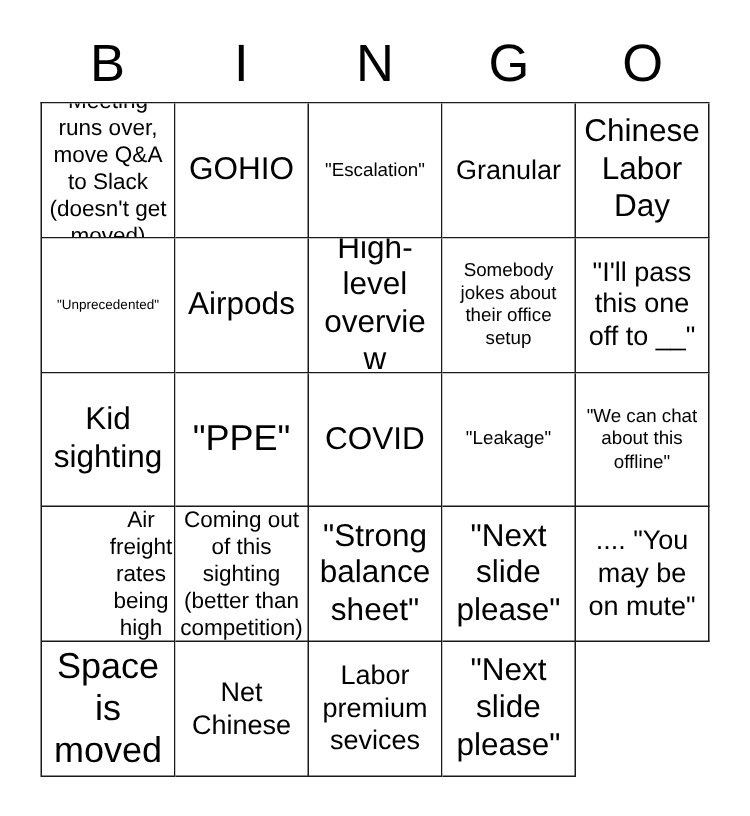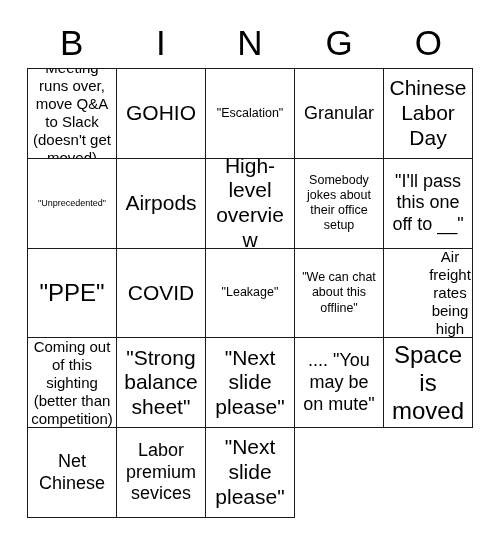--- a/index.html
+++ b/index.html
@@ -118,20 +118,23 @@
       <div class="bingo-cell">
         <span class="cell-text fs-2xl">High-level overview</span>
       </div>
       <div class="bingo-cell">
         <span class="cell-text fs-md">Somebody jokes about their office setup</span>
       </div>
       <div class="bingo-cell">
         <span class="cell-text fs-xl">"I'll pass this one off to __"</span>
       </div>
       <div class="bingo-cell">
+        <span class="cell-text fs-2xl">Kid sighting</span>
+      </div>
+      <div class="bingo-cell">
         <span class="cell-text fs-3xl">"PPE"</span>
       </div>
       <div class="bingo-cell">
         <span class="cell-text fs-2xl">COVID</span>
       </div>
       <div class="bingo-cell">
         <span class="cell-text fs-md">"Leakage"</span>
       </div>
       <div class="bingo-cell">
         <span class="cell-text fs-md">"We can chat about this offline"</span>

